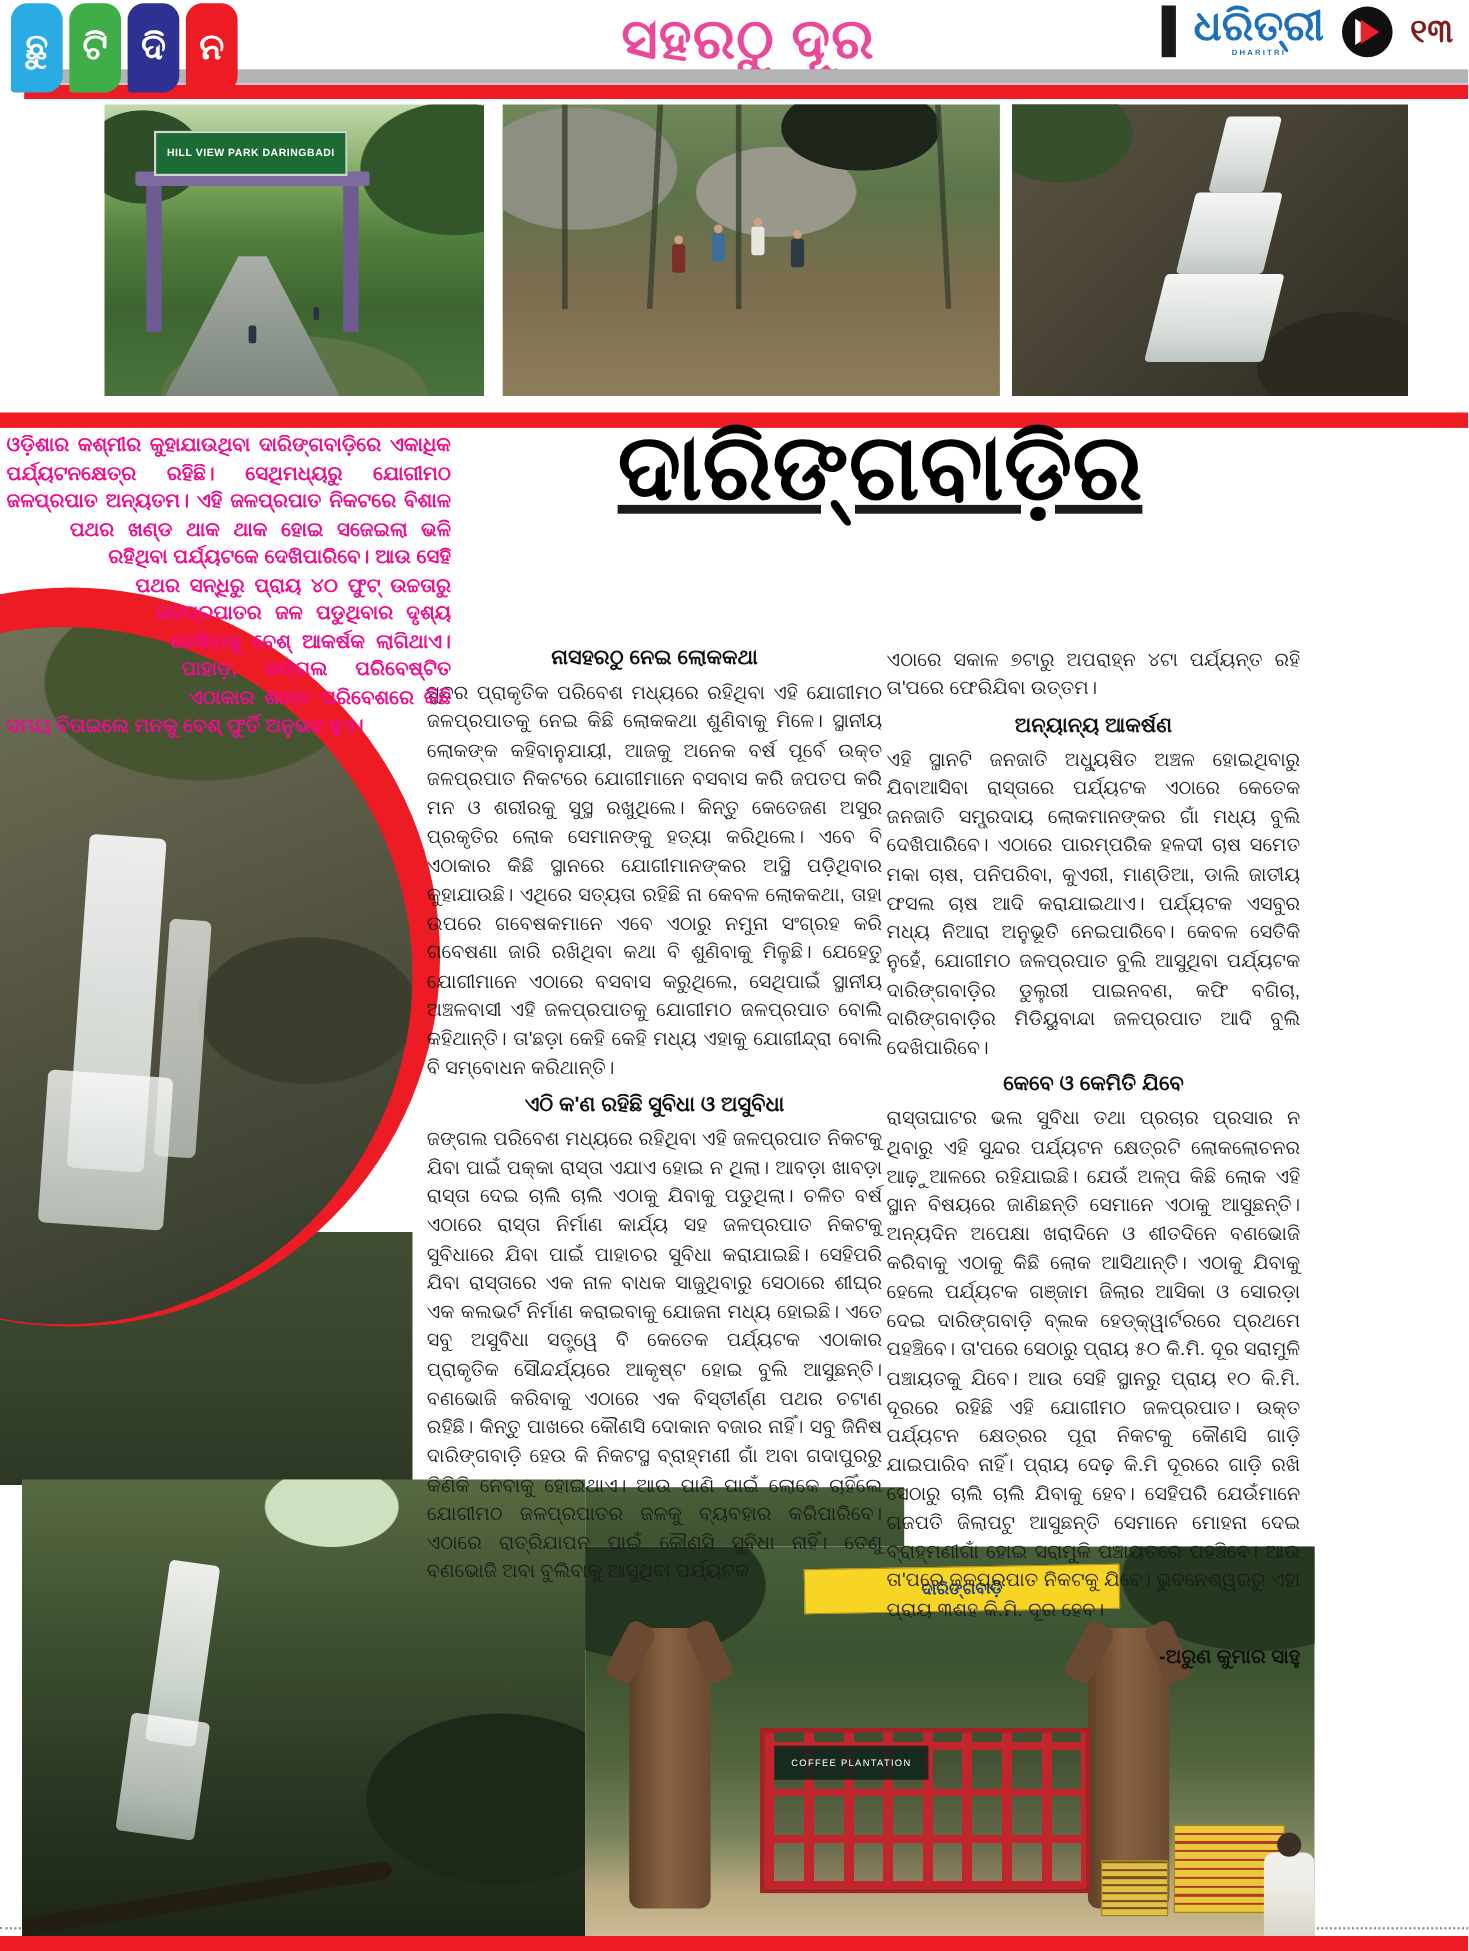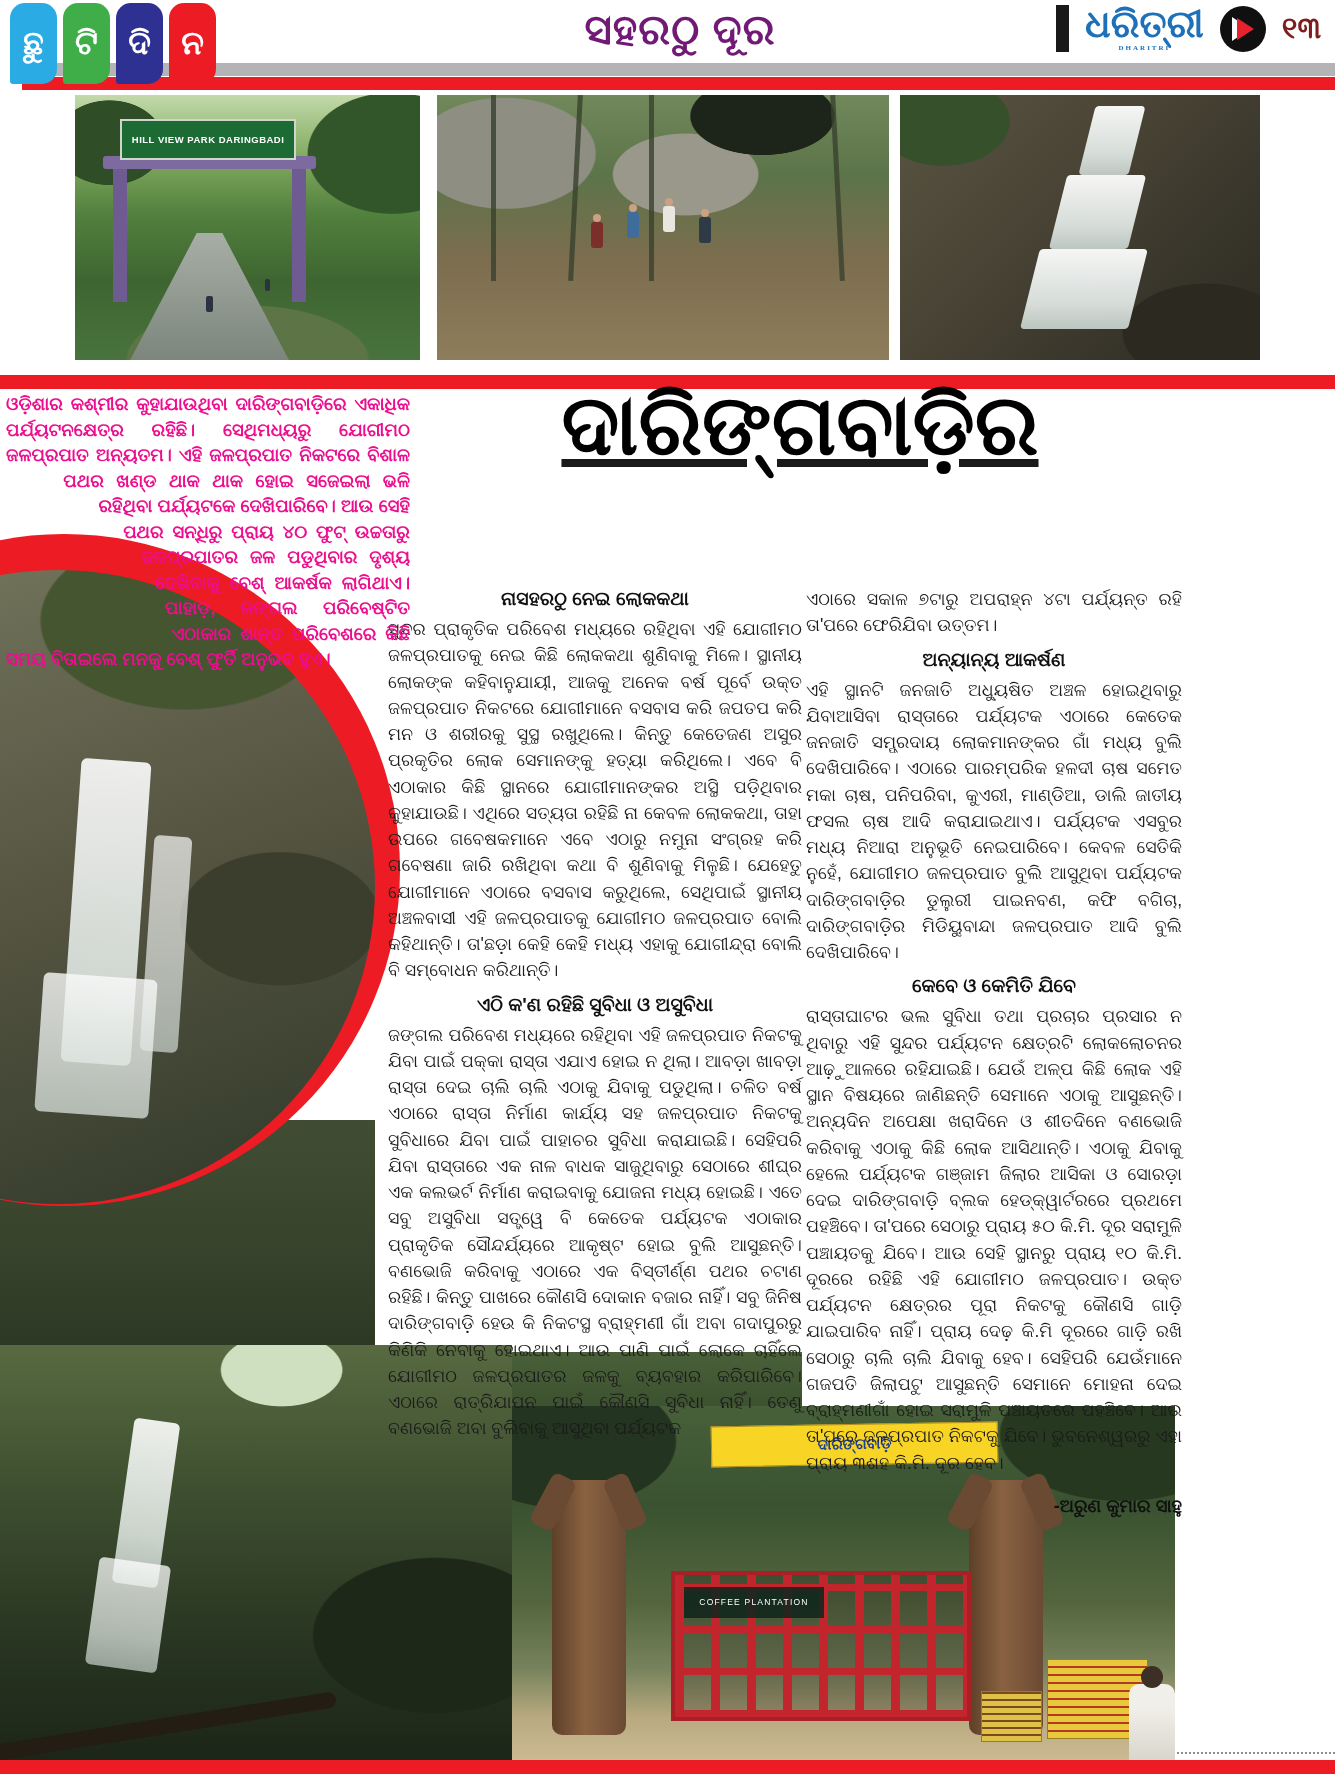--- a/index.html
+++ b/index.html
@@ -7,35 +7,35 @@
         font-family:"Liberation Sans",sans-serif;color:#1a1a1a;}
 
   
   .gray-rule{position:absolute;top:63px;left:45px;right:0;height:13px;background:#b4b4b6;z-index:1;}
   .red-rule-top{position:absolute;top:77px;left:22px;right:0;height:13px;background:#ed1c24;z-index:2;}
   .tiles{position:absolute;top:3px;left:10px;display:flex;gap:6px;z-index:3;}
   .tile{width:47px;height:81px;border-radius:15px 15px 15px 3px;color:#fff;font-weight:bold;
         font-size:33px;display:flex;align-items:center;justify-content:center;}
   .tile.t0{background:#2aabe4;}.tile.t1{background:#3fae49;}.tile.t2{background:#2e3192;}.tile.t3{background:#ed1c24;}
   .section-title{position:absolute;top:6px;left:450px;width:460px;text-align:center;
-        font-size:42px;font-weight:bold;color:#701a75;letter-spacing:1px;}
-  .mast-right{position:absolute;top:5px;right:14px;display:flex;align-items:center;gap:16px;z-index:3;font-family:Liberation Serif, serif;}
+        font-size:51px;font-weight:bold;color:#ec4899;letter-spacing:1px;}
+  .mast-right{position:absolute;top:5px;right:14px;display:flex;align-items:center;gap:16px;z-index:3;}
   .black-rule{width:13px;height:47px;background:#191919;}
   .paper-logo{display:flex;flex-direction:column;align-items:center;line-height:1;}
   .paper-logo .big{color:#1e71b8;font-size:38px;font-weight:bold;}
   .paper-logo .sub{color:#1e71b8;font-size:7px;letter-spacing:2px;margin-top:2px;font-weight:bold;}
   .play-badge{width:46px;height:46px;border-radius:50%;background:#101010;position:relative;}
   .play-badge .tri-w{position:absolute;left:12px;top:11px;width:0;height:0;
         border-top:12px solid transparent;border-bottom:12px solid transparent;border-left:18px solid #ffffff;}
   .play-badge .tri-r{position:absolute;left:17px;top:12px;width:0;height:0;
         border-top:11px solid transparent;border-bottom:11px solid transparent;border-left:17px solid #e8222d;}
   .page-num{font-size:30px;font-weight:bold;color:#7f1d1d;}
 
   
-  .ph{position:absolute;overflow:hidden;}
+  .ph{position:absolute;overflow:hidden;margin-left:20px;}
   .ph1{left:75px;top:95px;width:345px;height:265px;
     background:
       radial-gradient(90px 70px at 10% 18%, #2f4d26 0 60%, transparent 61%),
       radial-gradient(140px 100px at 92% 22%, #33552a 0 60%, transparent 61%),
       radial-gradient(200px 90px at 50% 100%, #5d7447 0 60%, transparent 61%),
       linear-gradient(180deg,#c3d9ab 0%,#85ad63 22%,#52803d 45%,#3e6531 70%,#49733c 100%);}
   .ph1 .road{position:absolute;left:16%;bottom:0;width:46%;height:48%;
       background:linear-gradient(180deg,#a7aea6,#7c867d);
       clip-path:polygon(42% 0,58% 0,100% 100%,0 100%);}
   .ph1 .post{position:absolute;width:14px;background:#6d5b92;top:26%;height:52%;}

